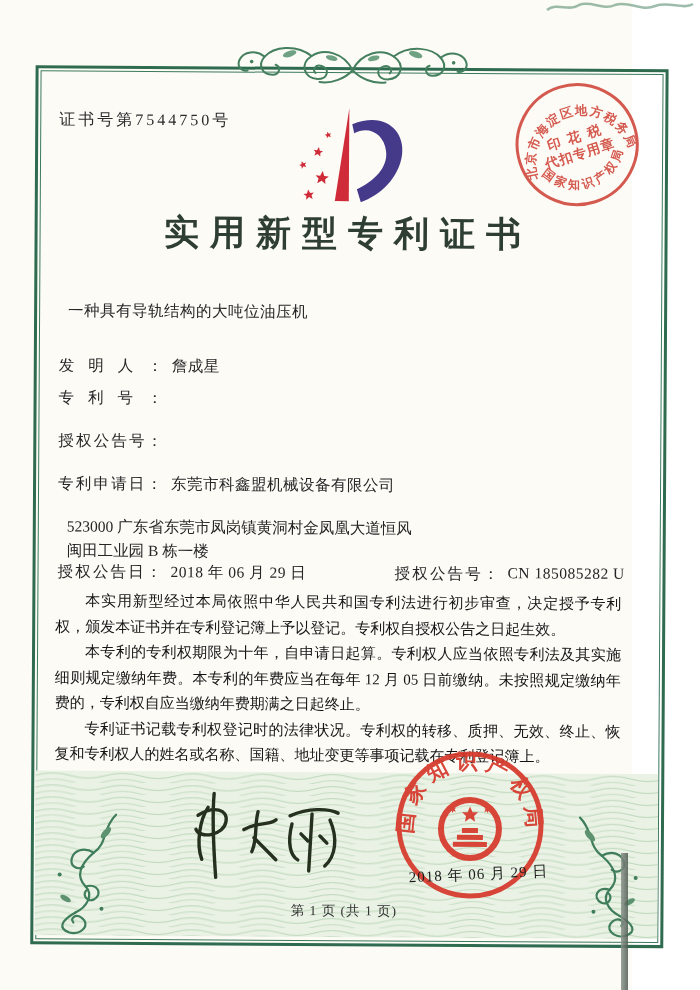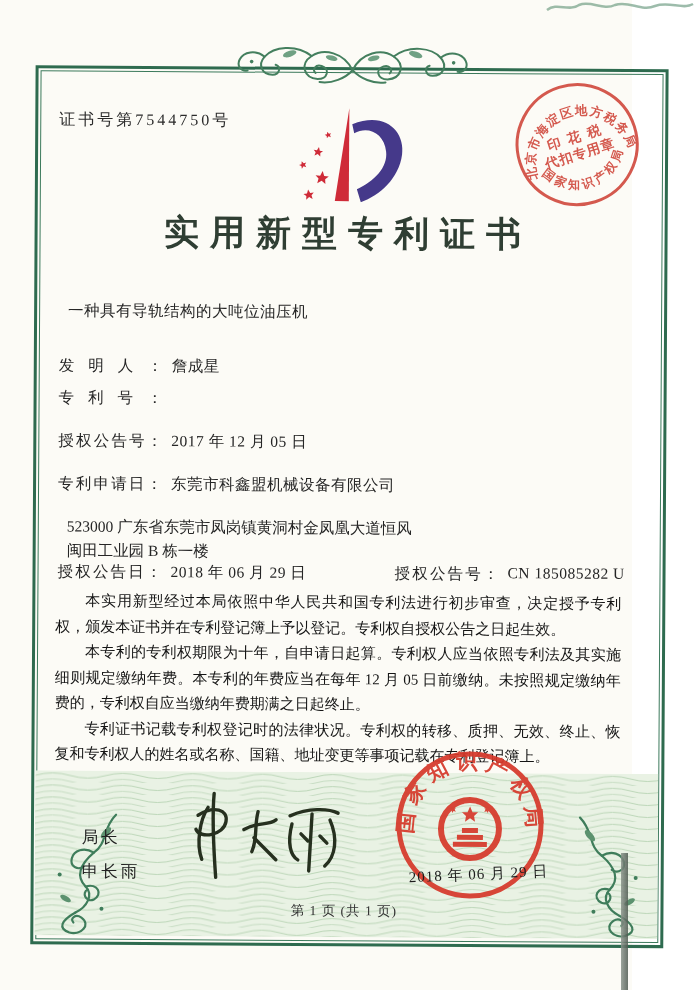--- a/index.html
+++ b/index.html
@@ -173,21 +173,20 @@
     </div>
     <div class="frow r1">
       <span class="flabel">发明人：</span>
       <span class="fval">詹成星</span>
     </div>
     <div class="frow r2">
       <span class="flabel">专利号：</span>
     </div>
     <div class="frow r3">
       <span class="flabel">授权公告号：</span>
-      <span class="fval">2017 年 12 月 05 日</span>
     </div>
     <div class="frow r4">
       <span class="flabel">专利申请日：</span>
       <span class="fval">东莞市科鑫盟机械设备有限公司</span>
     </div>
     <div class="frow r5">
       <span class="fval wrap">523000 广东省东莞市凤岗镇黄洞村金凤凰大道恒风闽田工业园 B 栋一楼</span>
     </div>
     <div class="frow r6">
       <span class="flabel">授权公告日：</span>
@@ -197,24 +196,20 @@
       <span class="flabel">授权公告号：</span>
       <span class="fval">CN 185085282 U</span>
     </div>
 
     <div class="bodytext">
       <p>本实用新型经过本局依照中华人民共和国专利法进行初步审查，决定授予专利权，颁发本证书并在专利登记簿上予以登记。专利权自授权公告之日起生效。</p>
       <p>本专利的专利权期限为十年，自申请日起算。专利权人应当依照专利法及其实施细则规定缴纳年费。本专利的年费应当在每年 12 月 05 日前缴纳。未按照规定缴纳年费的，专利权自应当缴纳年费期满之日起终止。</p>
       <p>专利证书记载专利权登记时的法律状况。专利权的转移、质押、无效、终止、恢复和专利权人的姓名或名称、国籍、地址变更等事项记载在专利登记簿上。</p>
     </div>
 
-    <div class="officer">
-      <div>局长</div>
-      <div>申长雨</div>
-    </div>
 
     <svg class="signature" width="185" height="100" viewBox="0 0 185 100">
       <g fill="none" stroke="#26301f" stroke-width="3.4" stroke-linecap="round">
         <path d="M38,22 C30,34 26,58 32,74"></path>
         <path d="M28,30 C44,20 58,24 56,36 C54,50 30,54 26,44"></path>
         <path d="M44,8 C42,30 44,66 46,92"></path>
         <path d="M88,26 C84,42 88,52 82,66"></path>
         <path d="M74,44 C88,36 98,40 106,34"></path>
         <path d="M84,52 C92,60 100,68 106,74"></path>
         <path d="M120,30 C138,22 158,22 168,27"></path>

